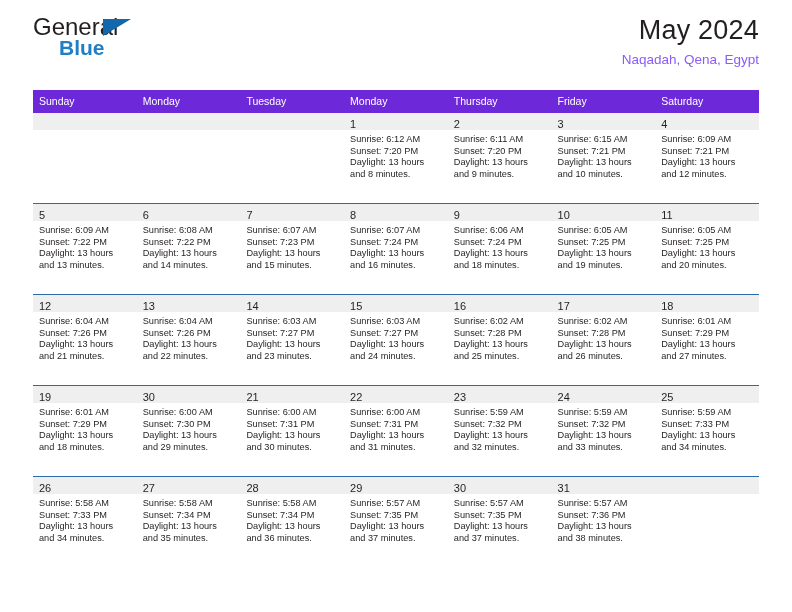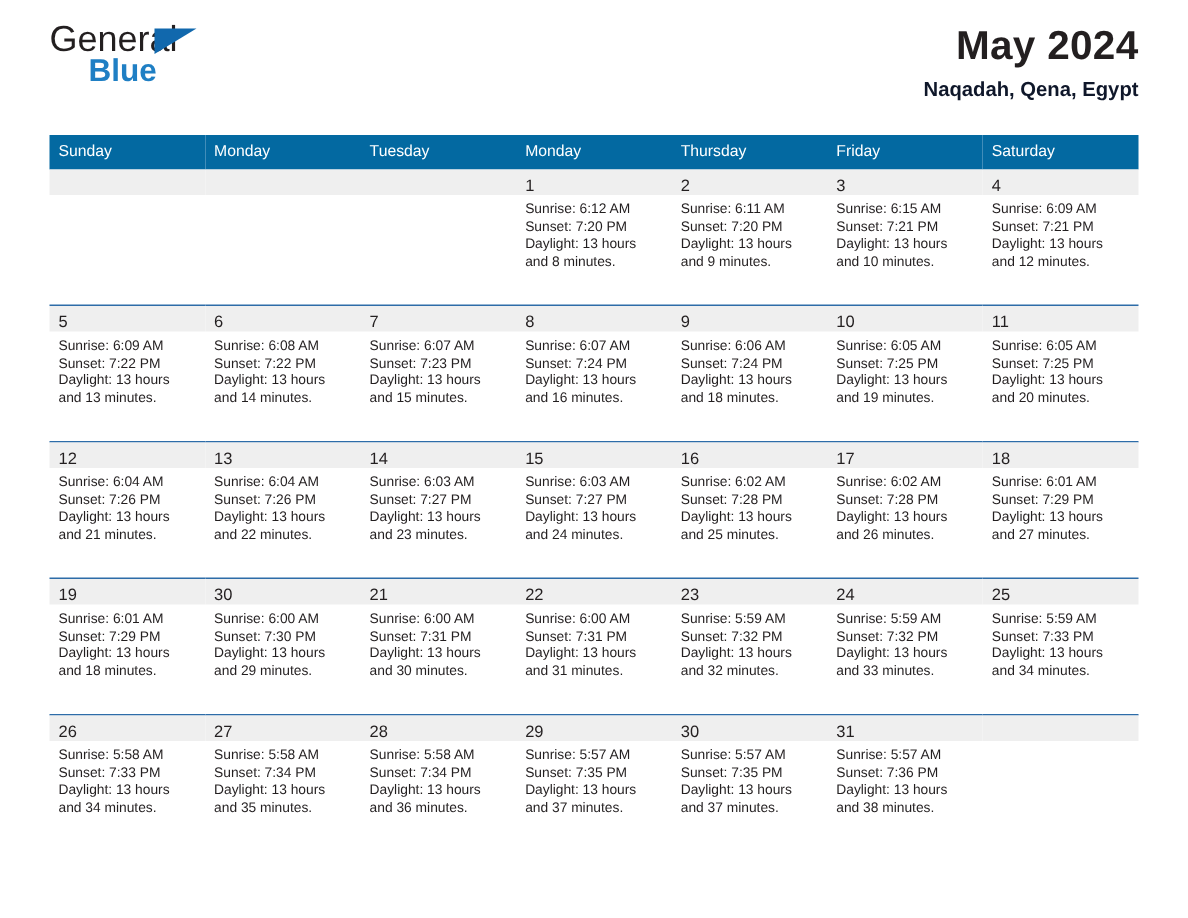--- a/index.html
+++ b/index.html
@@ -60,43 +60,43 @@
     border-left: 28px solid #1168ad;
     border-bottom: 17px solid transparent;
   }
 
   .title-block {
     text-align: right;
     padding-top: 2px;
   }
   .cal-title {
     font-size: 27px;
-    font-weight: 700;
+    font-weight: 400;
     color: #231f20;
     line-height: 32px;
     letter-spacing: 0.2px;
   }
   .cal-subtitle {
     font-size: 13.5px;
-    font-weight: 700;
-    color: #0f172a;
+    font-weight: 400;
+    color: #8b5cf6;
     line-height: 18px;
     margin-top: 5px;
   }
 
   
   .calendar {
     width: 726px;
     border-collapse: collapse;
     table-layout: fixed;
   }
   .calendar col { width: 103.71px; }
 
   thead th {
-    background: #0369a1;
+    background: #6d28d9;
     color: #ffffff;
     font-size: 10.5px;
     font-weight: 400;
     text-align: left;
     padding: 5px 0 6px 6px;
     height: 11px;
     border: none;
   }
 
   tbody tr.week-row > td {

